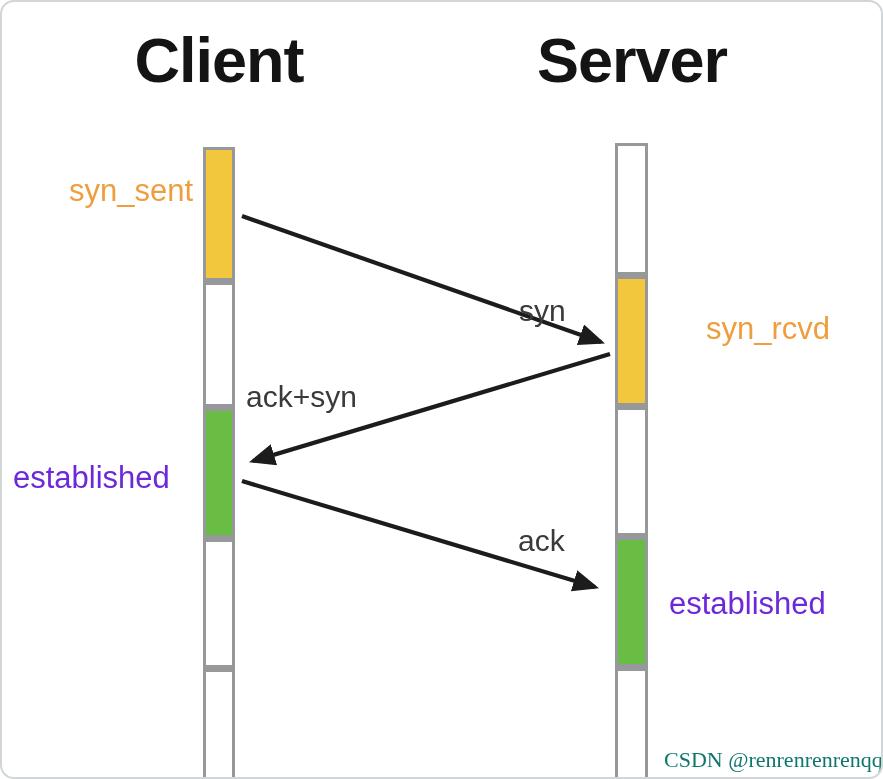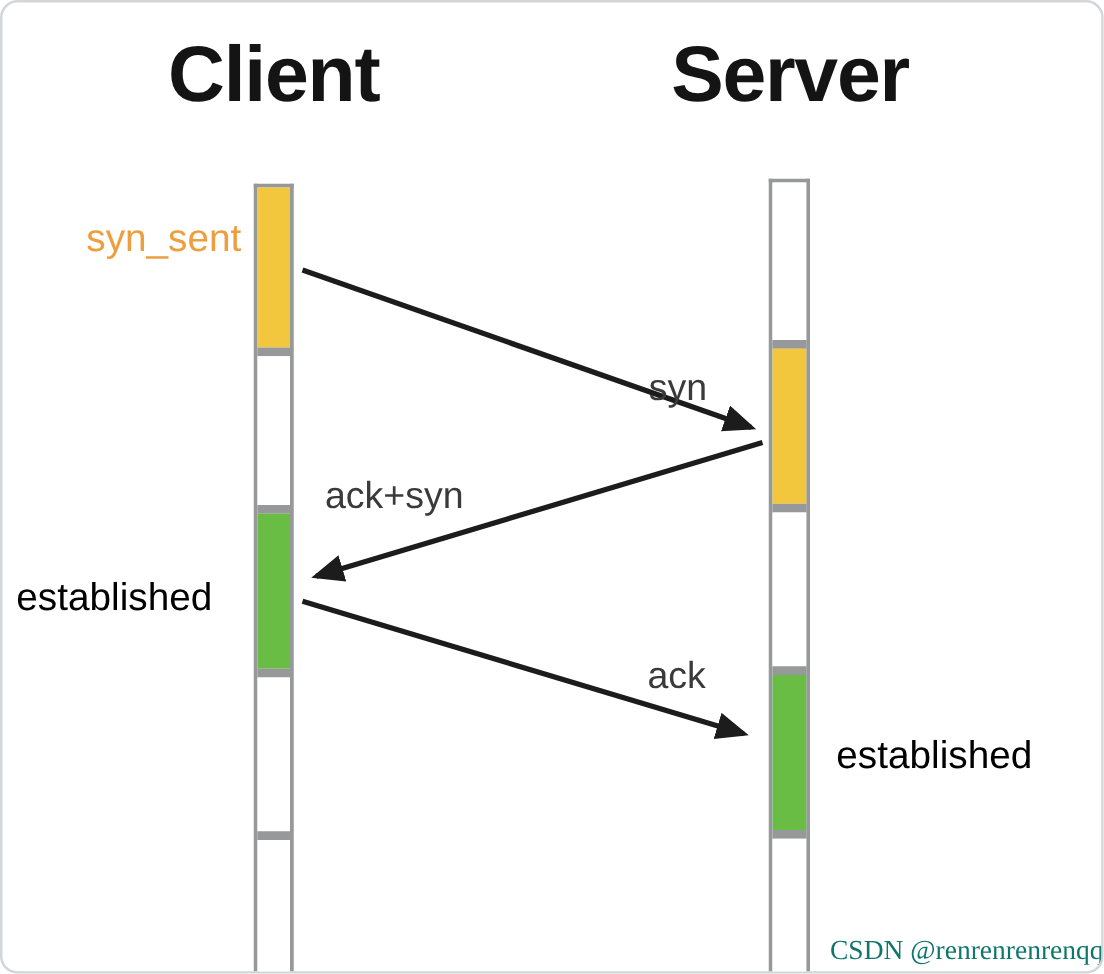--- a/index.html
+++ b/index.html
@@ -47,36 +47,36 @@
   .seg-green  { background: #69bd45; }
   .seg-white  { background: #ffffff; }
   .divider { width: 100%; height: 7px; flex: 0 0 auto; background: #96989a; }
 
   .state-label {
     position: absolute;
     font-size: 31px;
     white-space: nowrap;
   }
   .orange { color: #ee9e3e; margin-left: 20px; }
-  .green  { color: #000000; }
+  .green  { color: #6d28d9; }
 
   .msg-label {
     position: absolute;
     font-size: 30px;
     color: #3a3a3a;
     white-space: nowrap;
   }
 
   .lbl-syn-sent          { left: 47px;  top: 171px; }
   .lbl-established-left  { left: 11px;  top: 458px; }
   .lbl-syn-rcvd          { left: 684px; top: 309px; }
   .lbl-established-right { left: 667px; top: 584px; }
 
   .lbl-msg-syn     { left: 517px; top: 262px; margin-top: 30px; }
-  .lbl-msg-ack-syn { left: 258px; top: 378px; }
+  .lbl-msg-ack-syn { left: 244px; top: 378px; }
   .lbl-msg-ack     { left: 516px; top: 522px; text-align: right; }
 
   .arrows {
     position: absolute;
     left: 0; top: 0;
     width: 883px; height: 779px;
     pointer-events: none;
   }
 
   .watermark {
@@ -127,20 +127,21 @@
         <path d="M0,0 L6.2,2.6 L0,5.2 z" fill="#1c1c1c"></path>
       </marker>
     </defs>
     <line x1="240" y1="214" x2="599" y2="340" stroke="#1c1c1c" stroke-width="4.2" marker-end="url(#ah)"></line>
     <line x1="608" y1="352" x2="251" y2="459" stroke="#1c1c1c" stroke-width="4.2" marker-end="url(#ah)"></line>
     <line x1="240" y1="479" x2="593" y2="585" stroke="#1c1c1c" stroke-width="4.2" marker-end="url(#ah)"></line>
   </svg>
 
   <div class="state-label orange lbl-syn-sent">syn_sent</div>
   <div class="state-label green lbl-established-left">established</div>
+  <div class="state-label orange lbl-syn-rcvd">syn_rcvd</div>
   <div class="state-label green lbl-established-right">established</div>
 
   <div class="msg-label lbl-msg-syn">syn</div>
   <div class="msg-label lbl-msg-ack-syn">ack+syn</div>
   <div class="msg-label lbl-msg-ack">ack</div>
 
   <div class="watermark">CSDN @renrenrenrenqq</div>
 
 </div>
 

